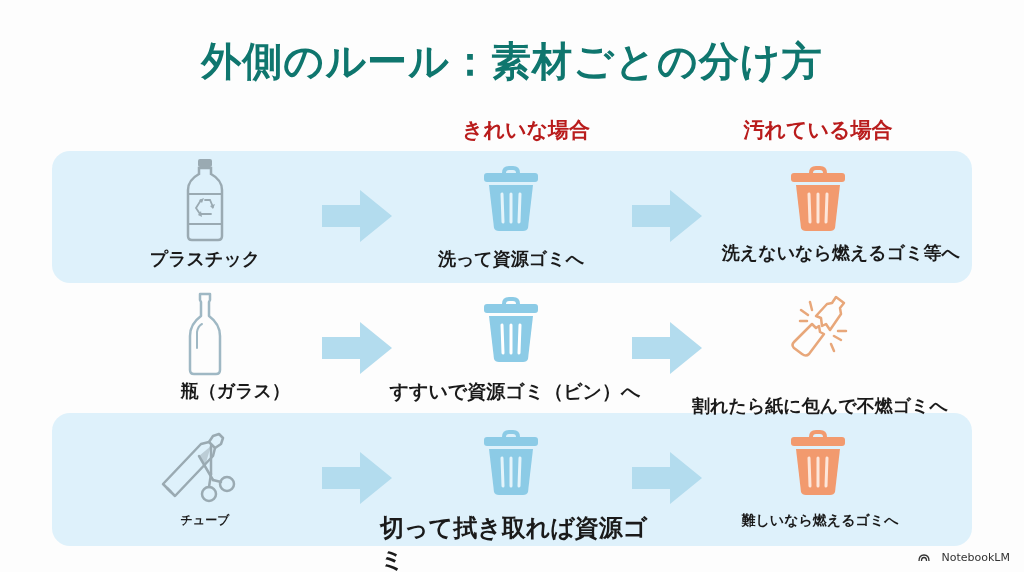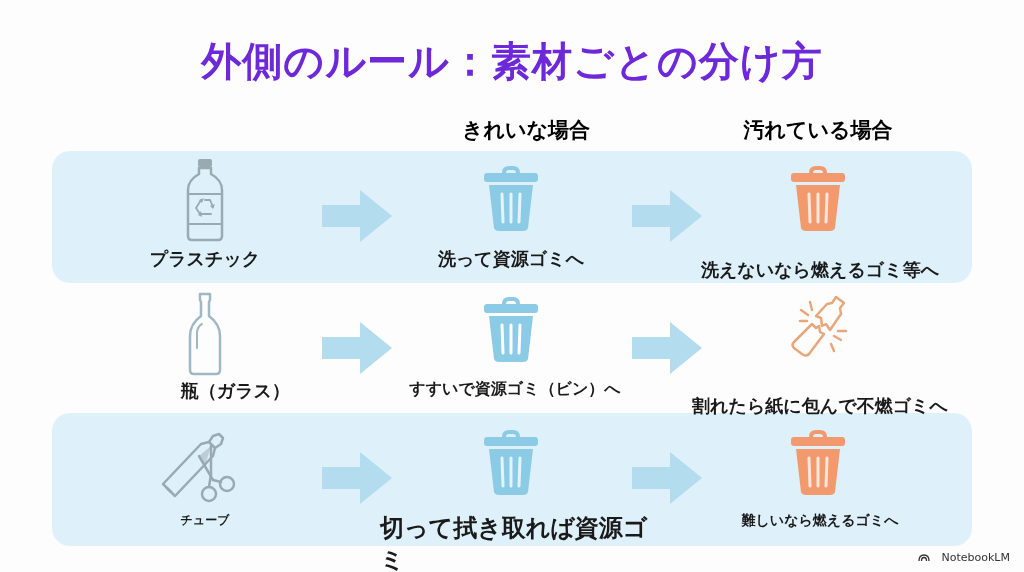--- a/index.html
+++ b/index.html
@@ -6,25 +6,25 @@
   body {
     width: 1024px; height: 572px; overflow: hidden;
     background: #fdfdfd;
     font-family: "DejaVu Sans", "Liberation Sans", sans-serif;
     color: #1a1a1a;
     position: relative;
   }
   .title {
     position: absolute; left: 0; right: 0; top: 34px;
     text-align: center; font-size: 40px; font-weight: bold; letter-spacing: 1px;
-    color: #6d28d9;
+    color: #0f766e;
   }
   .col-head {
     position: absolute; top: 116px; font-size: 21px; font-weight: bold;
-    text-align: center; width: 260px; color: #000000;
+    text-align: center; width: 260px; color: #b91c1c;
   }
   .col-head.clean { left: 396px; }
   .col-head.dirty { left: 688px; }
   .panel {
     position: absolute; left: 52px; width: 920px;
     border-radius: 18px; background: #def1fb;
   }
   .arrow { position: absolute; }
   .brand {
     position: absolute; right: 14px; bottom: 8px; font-size: 11px; color: #333;
@@ -72,21 +72,21 @@
   <div style="position:absolute;left:396px;top:247px;width:230px;text-align:center;font-size:18px;font-weight:bold;">洗って資源ゴミへ</div>
 
   <svg style="position:absolute;left:789px;top:166px" width="58" height="66" viewBox="0 0 58 66">
     <path d="M22 7 Q22 2 27 2 L31 2 Q36 2 36 7" fill="none" stroke="#f29a6e" stroke-width="4"></path>
     <rect x="2" y="7" width="54" height="9" rx="3" fill="#f29a6e"></rect>
     <path d="M7 19 L51 19 L46 62 Q45 65 41 65 L17 65 Q13 65 12 62 Z" fill="#f29a6e"></path>
     <line x1="20" y1="28" x2="21" y2="56" stroke="#fde6da" stroke-width="3" stroke-linecap="round"></line>
     <line x1="29" y1="28" x2="29" y2="56" stroke="#fde6da" stroke-width="3" stroke-linecap="round"></line>
     <line x1="38" y1="28" x2="37" y2="56" stroke="#fde6da" stroke-width="3" stroke-linecap="round"></line>
   </svg>
-  <div style="position:absolute;left:680px;top:258px;width:280px;text-align:center;font-size:18px;font-weight:bold;">洗えないなら燃えるゴミ等へ</div>
+  <div style="position:absolute;left:680px;top:241px;width:280px;text-align:right;font-size:18px;font-weight:bold;">洗えないなら燃えるゴミ等へ</div>
 </div>
 
 <div>
   <svg class="arrow" style="left:322px;top:322px" width="72" height="52" viewBox="0 0 72 52">
     <polygon points="0,15 38,15 38,0 70,26 38,52 38,37 0,37" fill="#b3dcee"></polygon>
   </svg>
   <svg class="arrow" style="left:632px;top:322px" width="72" height="52" viewBox="0 0 72 52">
     <polygon points="0,15 38,15 38,0 70,26 38,52 38,37 0,37" fill="#b3dcee"></polygon>
   </svg>
 
@@ -97,21 +97,21 @@
   <div style="position:absolute;left:120px;top:379px;width:170px;text-align:right;font-size:18px;font-weight:bold;">瓶（ガラス）</div>
 
   <svg style="position:absolute;left:482px;top:297px" width="58" height="66" viewBox="0 0 58 66">
     <path d="M22 7 Q22 2 27 2 L31 2 Q36 2 36 7" fill="none" stroke="#8ccbe6" stroke-width="4"></path>
     <rect x="2" y="7" width="54" height="9" rx="3" fill="#8ccbe6"></rect>
     <path d="M7 19 L51 19 L46 62 Q45 65 41 65 L17 65 Q13 65 12 62 Z" fill="#8ccbe6"></path>
     <line x1="20" y1="28" x2="21" y2="56" stroke="#ffffff" stroke-width="3" stroke-linecap="round"></line>
     <line x1="29" y1="28" x2="29" y2="56" stroke="#ffffff" stroke-width="3" stroke-linecap="round"></line>
     <line x1="38" y1="28" x2="37" y2="56" stroke="#ffffff" stroke-width="3" stroke-linecap="round"></line>
   </svg>
-  <div style="position:absolute;left:370px;top:379px;width:290px;text-align:center;font-size:16px;font-weight:bold;">すすいで資源ゴミ（ビン）へ</div>
+  <div style="position:absolute;left:370px;top:379px;width:290px;text-align:center;font-size:19px;font-weight:bold;">すすいで資源ゴミ（ビン）へ</div>
 
   <svg style="position:absolute;left:786px;top:294px" width="70" height="70" viewBox="0 0 70 70">
     <g fill="none" stroke="#e8a77a" stroke-width="2.5" stroke-linejoin="round" stroke-linecap="round">
       <path d="M50 3 L58 9 L54 14 L55 20 L44 36 L40 30 L36 32 L35 24 L30 22 L41 10 L46 9 Z"></path>
       <path d="M26 30 L30 34 L33 32 L34 38 L38 40 L23 60 Q20 63 16 60 L8 54 Q5 51 8 48 Z"></path>
       <line x1="24" y1="8" x2="26" y2="16"></line>
       <line x1="15" y1="16" x2="22" y2="21"></line>
       <line x1="14" y1="27" x2="21" y2="27"></line>
       <line x1="48" y1="42" x2="55" y2="46"></line>
       <line x1="45" y1="50" x2="48" y2="57"></line>

